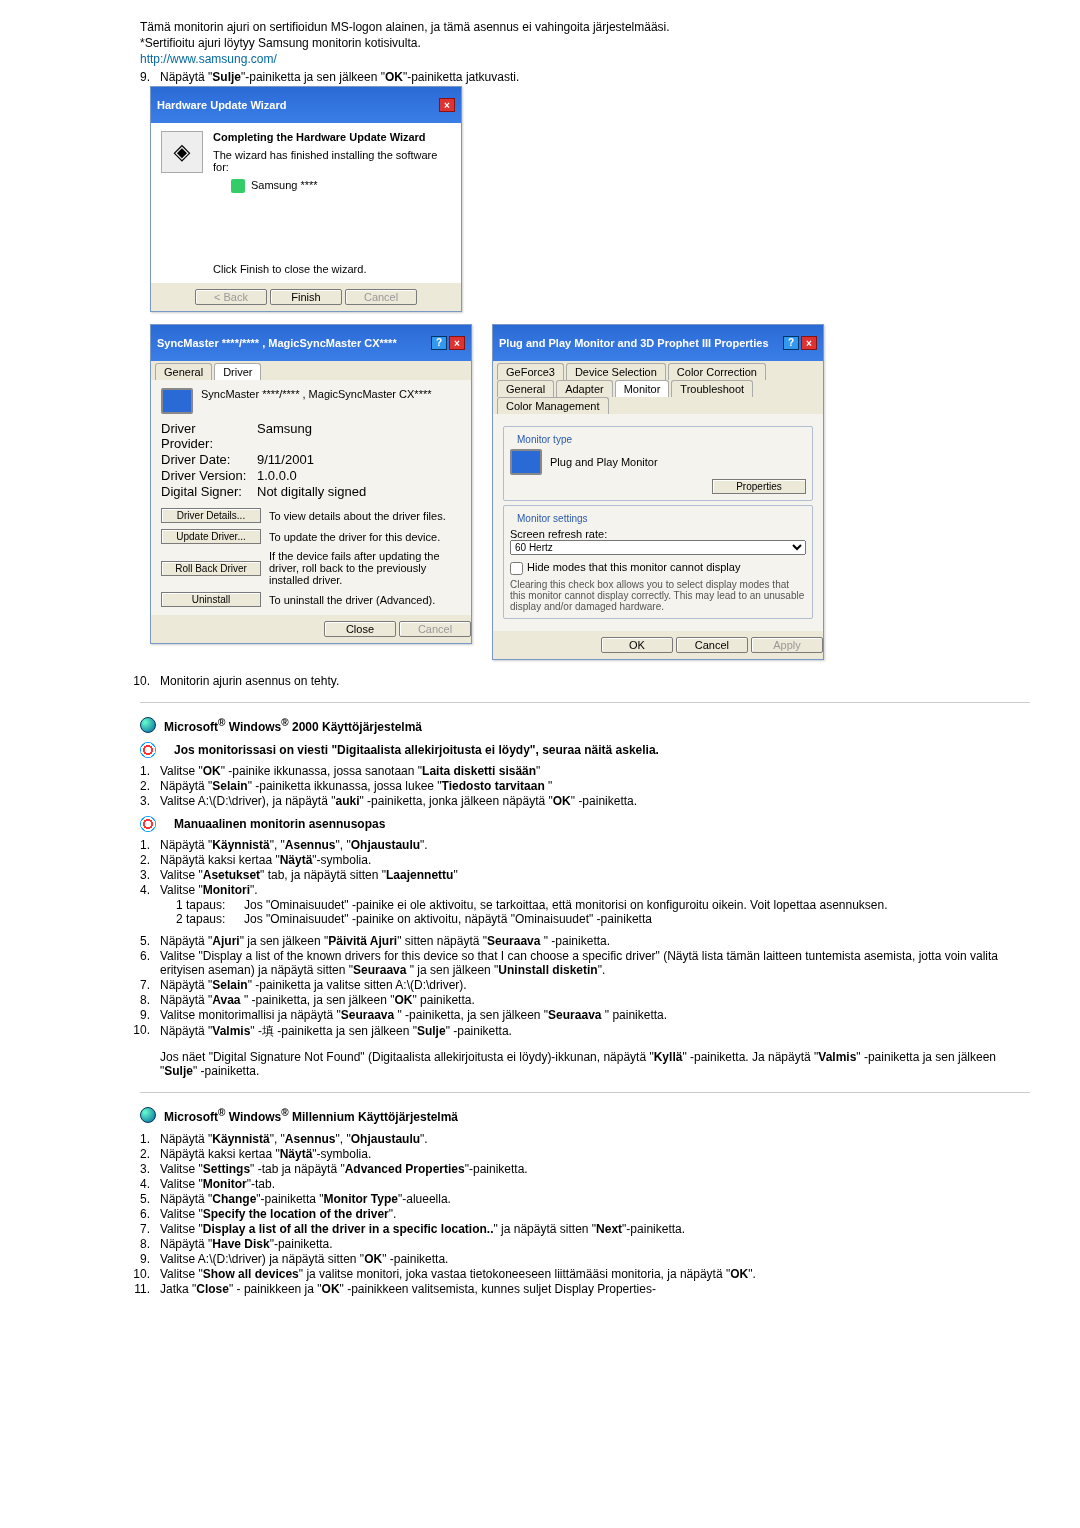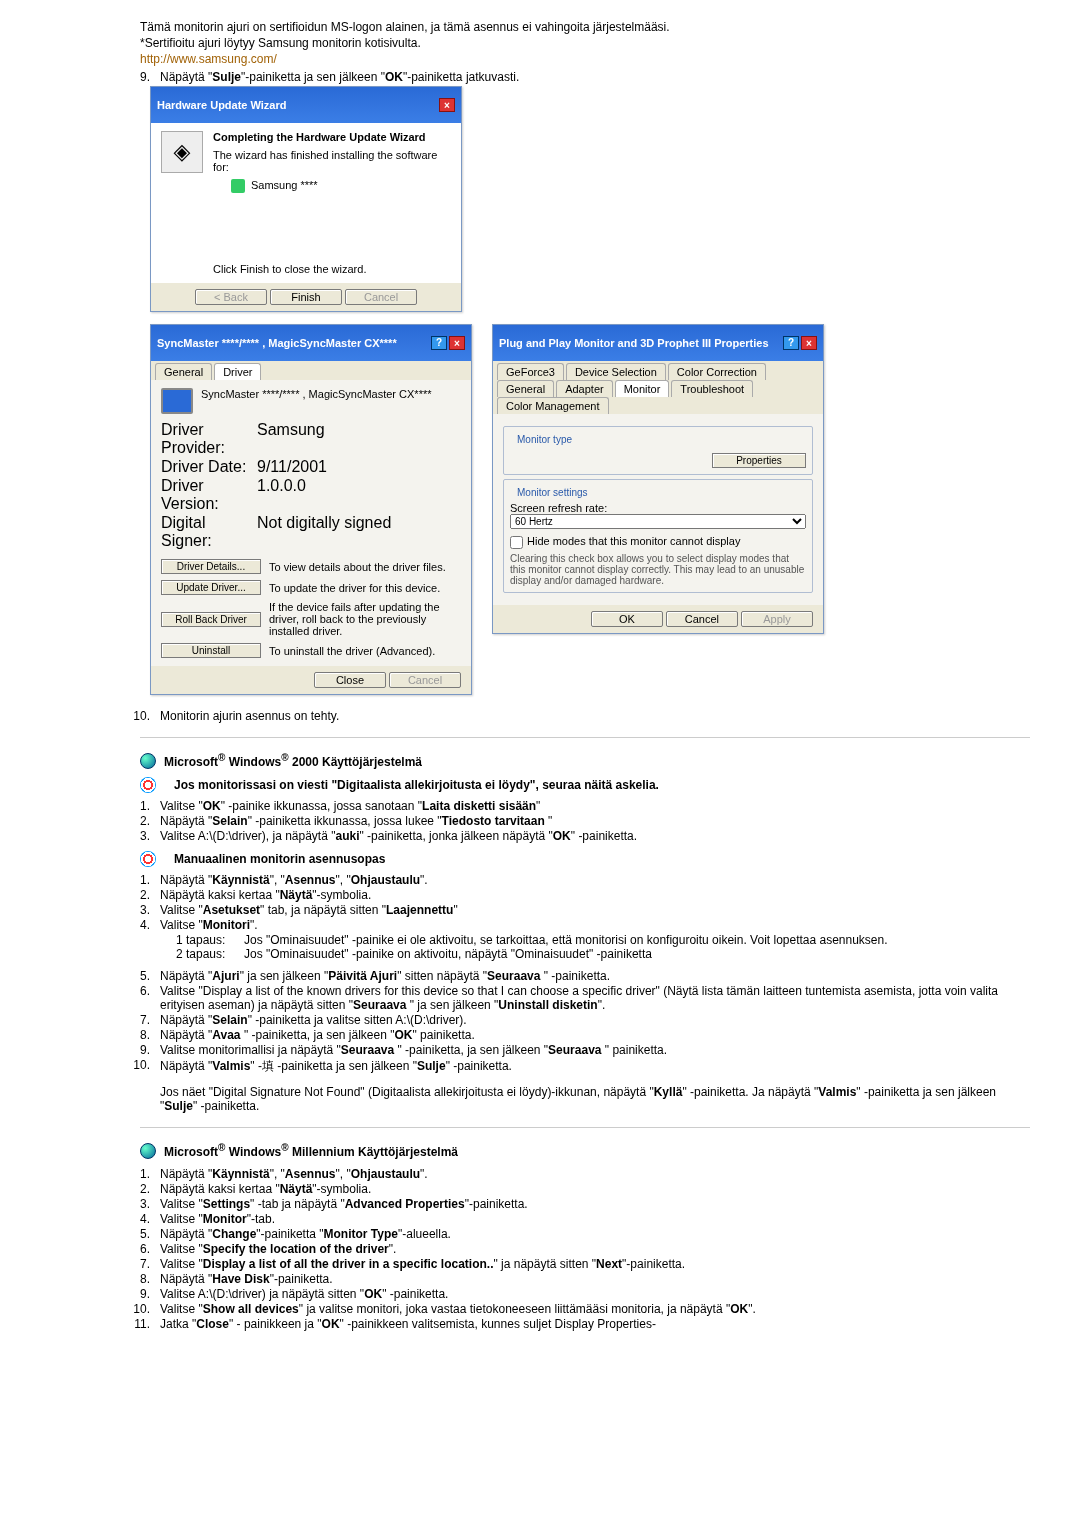--- a/index.html
+++ b/index.html
@@ -5,42 +5,42 @@
   body {
     font-family: Arial, Helvetica, sans-serif;
     font-size: 12px;
     color: #000;
     background: #fff;
     margin: 0;
     padding: 20px 50px 40px 140px;
     width: 890px;
   }
   .intro { margin-bottom: 2px; }
-  a.link { color: #a16207; text-decoration: none; }
+  a.link { color: #0369a1; text-decoration: none; }
   .ord-wrap { display: grid; grid-template-columns: 24px 1fr; gap: 4px 10px; }
   .ord-num { text-align: right; }
   hr.section { border: none; border-top: 1px solid #ccc; margin: 14px 0; }
   .globe-row { display:flex; align-items:center; gap:8px; margin: 10px 0 6px 0; }
   .globe-icon { width:14px; height:14px; border-radius:50%; background: radial-gradient(circle at 30% 30%, #6fc, #069); display:inline-block; border:1px solid #036;}
   .target-icon { width:16px; height:16px; border-radius:50%; background: radial-gradient(circle at 50% 50%, #fff 0 3px, #f33 3px 5px, #fff 5px 7px, #09f 7px 10px); display:inline-block; }
   .target-row { display:flex; align-items:center; gap:18px; margin: 8px 0 6px 0; }
   .subord { padding-left: 36px; }
   .subord .row { display:grid; grid-template-columns: 60px 1fr; gap: 2px 8px; }
 
   
   .winbox { border:1px solid #7a98c4; background:#ece9d8; font-size:11px; color:#000; box-shadow: 1px 1px 2px rgba(0,0,0,0.2); }
   .titlebar { background: linear-gradient(#2a6ad6,#3b7ee6); color:#fff; padding:11px 6px; font-weight:bold; display:flex; justify-content:space-between; align-items:center; font-size:11px;}
   .titlebar .x { background:#d33; width:14px; height:12px; display:flex; justify-content:center; align-items:center; font-size:10px; color:#fff; border:1px solid #811;}
   .dlg-body { padding:8px 10px; }
   .btn { border:1px solid #7a7a7a; background:#ece9d8; padding:1px 10px; border-radius:2px; font-size:11px; display:inline-block; min-width:50px; text-align:center; box-shadow: inset 1px 1px #fff; }
-  .btn-row { text-align:right; padding:6px 10px; background:#ece9d8; }
+  .btn-row { text-align:right; padding:6px 0; background:#ece9d8; }
   .tabs { display:flex; gap:0; background:#ece9d8; padding:2px 4px 0 4px; font-size:11px;}
   .tab { padding:2px 8px; border:1px solid #aaa; border-bottom:none; background:#ece9d8; border-radius:3px 3px 0 0; margin-right:2px;}
   .tab.active { background:#fff; }
-  .field { display:grid; grid-template-columns: 90px 1fr; gap:2px 6px; font-size:16px; margin:1px 0; }
+  .field { display:grid; grid-template-columns: 90px 1fr; gap:2px 6px; font-size:13px; margin:1px 0; }
   .smallbtn { border:1px solid #7a7a7a; background:#ece9d8; padding:1px 6px; font-size:10px; display:inline-block; min-width:80px; text-align:center; box-shadow:inset 1px 1px #fff;}
   .group { border:1px solid #b0bdd2; padding:6px; margin:4px 0; border-radius:2px; background:#f4f3ee;}
   .legend { font-size:10px; color:#2a5aaa; margin:-12px 0 4px 4px; background:#f4f3ee; display:inline-block; padding:0 3px;}
   .screens-row { display:flex; gap:20px; align-items:flex-start; margin-top:12px;}
   .monicon { width:28px;height:22px;background:#2a6ad6;border:2px solid #888;border-radius:2px;display:inline-block;}
   .wizicon { width:40px;height:40px; background:#eee; border:1px solid #aaa; display:flex; align-items:center; justify-content:center; font-size:22px;}
   input[type=checkbox]{margin:0 4px 0 0; vertical-align:middle;}
   select{font-size:10px; width:100%;}
   .ord-list { margin-left: -14px; }
   .ord-list .ord-wrap { margin-bottom:1px; }
@@ -156,20 +156,24 @@
       <span class="tab">Color Correction</span>
       <span class="tab">General</span>
       <span class="tab">Adapter</span>
       <span class="tab active">Monitor</span>
       <span class="tab">Troubleshoot</span>
       <span class="tab">Color Management</span>
     </div>
     <div class="dlg-body" style="background:#f4f3ee;">
       <div class="group">
         <div class="legend">Monitor type</div>
+        <div style="display:flex;align-items:center;gap:8px;">
+          <span class="monicon"></span>
+          <span>Plug and Play Monitor</span>
+        </div>
         <div style="text-align:right;margin-top:4px;">
           <span class="smallbtn">Properties</span>
         </div>
       </div>
       <div class="group">
         <div class="legend">Monitor settings</div>
         <div>Screen refresh rate:</div>
         <select><option>60 Hertz</option></select>
         <div style="margin-top:6px;">
           <label><input type="checkbox" style=""><span>Hide modes that this monitor cannot display</span></label>

